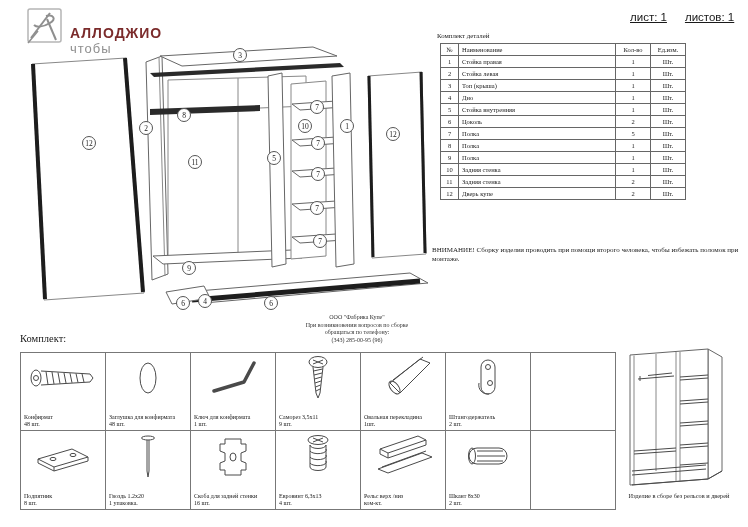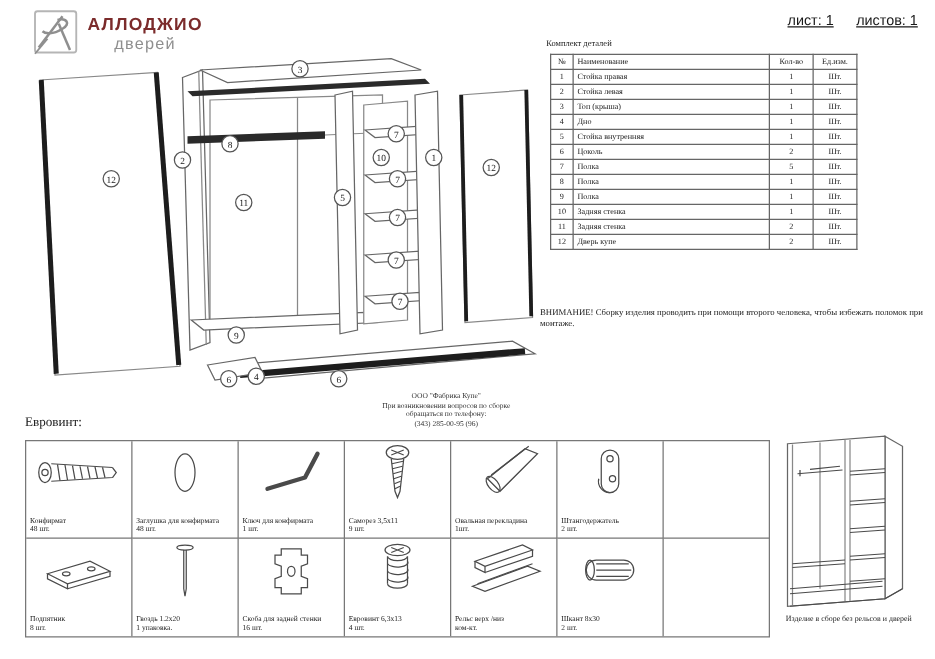--- a/index.html
+++ b/index.html
@@ -5,21 +5,21 @@
   * { margin:0; padding:0; box-sizing:border-box; }
   html,body { width:748px; height:527px; }
   body {
     position:relative; background:#ffffff; overflow:hidden;
     font-family:"Liberation Serif", serif; color:#1a1a1a;
   }
   .abs { position:absolute; }
 
   
   .logo-emblem { left:26px; top:7px; width:38px; height:38px; }
-  .logo-text { left:70px; top:11px; text-align:center; }
+  .logo-text { left:70px; top:25px; }
   .logo-line1 { font-family:"Liberation Sans",sans-serif; font-weight:bold; font-size:14px; letter-spacing:1px; color:#7b2b2b; }
   .logo-line2 { font-family:"Liberation Sans",sans-serif; font-size:13px; color:#8f8f8f; letter-spacing:1px; }
   .doc-title { left:184px; top:9px; width:400px; font-size:12.5px; line-height:1.35; }
   .sheet-info { left:630px; top:11px; font-family:"Liberation Sans",sans-serif; font-size:11.5px; display:flex; gap:18px;text-decoration:underline; }
 
   
   .diagram { left:10px; top:46px; width:424px; height:272px; }
   .callout {
     position:absolute; width:14px; height:14px; border:1px solid #555; border-radius:50%;
     background:#fff; font-size:7.5px; display:flex; align-items:center; justify-content:center;
@@ -74,21 +74,21 @@
   <svg viewBox="0 0 38 38" width="38" height="38">
     <rect x="2" y="2" width="33" height="33" rx="2" fill="#fff" stroke="#b5b5b5" stroke-width="1.5"></rect>
     <path d="M5 31 L24 6" fill="none" stroke="#8f8f8f" stroke-width="2"></path>
     <path d="M20 9 C27 7 31 12 24 16 C16 21 10 20 8 18" fill="none" stroke="#8f8f8f" stroke-width="2"></path>
     <path d="M21 12 L30 33" fill="none" stroke="#8f8f8f" stroke-width="2"></path>
     <path d="M12 24 L2 36" fill="none" stroke="#8f8f8f" stroke-width="1.5"></path>
   </svg>
 </div>
 <div class="abs logo-text">
   <div class="logo-line1">АЛЛОДЖИО</div>
-  <div class="logo-line2">дверей</div>
+  <div class="logo-line2">чтобы</div>
 </div>
 <div class="abs doc-title">
 </div>
 <div class="abs sheet-info">
   <span>лист: 1</span>
   <span>листов: 1</span>
 </div>
 
 <div class="abs diagram">
   <svg viewBox="0 0 424 272" width="424" height="272">
@@ -243,21 +243,21 @@
           <td class="c-unit">Шт.</td>
         </tr>
   </tbody>
     </table>
 </div>
 
 <div class="abs notes">
   <div class="note-warning">ВНИМАНИЕ! Сборку изделия проводить при помощи второго человека, чтобы избежать поломок при монтаже.</div>
 </div>
 
-<div class="abs hw-title">Евровинт:</div>
+<div class="abs hw-title">Комплект:</div>
 <div class="abs hw-grid">
 
   <div class="hw-cell">
     <div class="hw-icon">
       <svg viewBox="0 0 70 50" width="70" height="50">
         <ellipse class="icf" cx="8" cy="25" rx="5" ry="8"></ellipse>
           <circle class="ic" cx="8" cy="25" r="2.5"></circle>
         <path class="ic" d="M13 18 L62 21 M13 32 L62 29 M62 21 L65 25 L62 29"></path>
         <path class="ic" d="M18 18.5 L20 31.5 M24 19 L26 31 M30 19.5 L32 30.5 M36 20 L38 30 M42 20.2 L44 29.8 M48 20.5 L50 29.5 M54 20.8 L56 29.2"></path>
       </svg>

